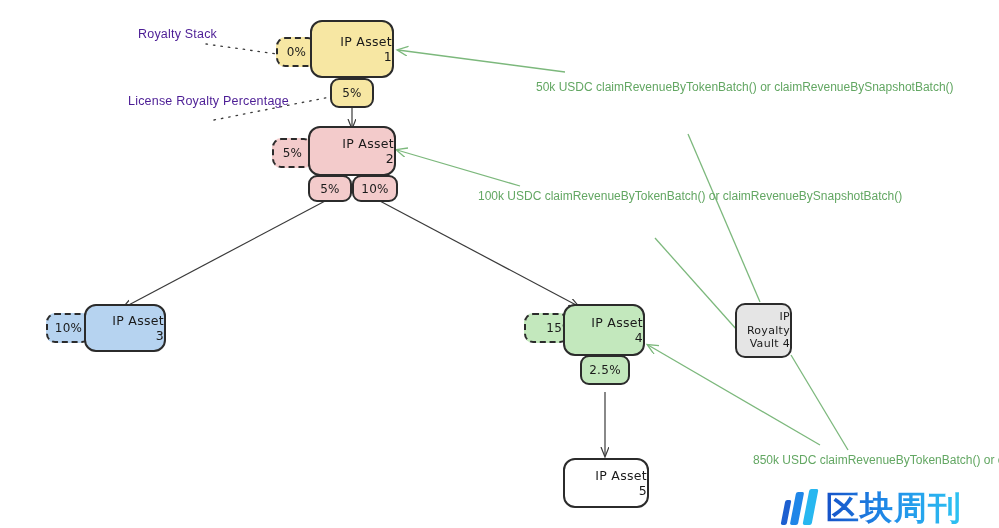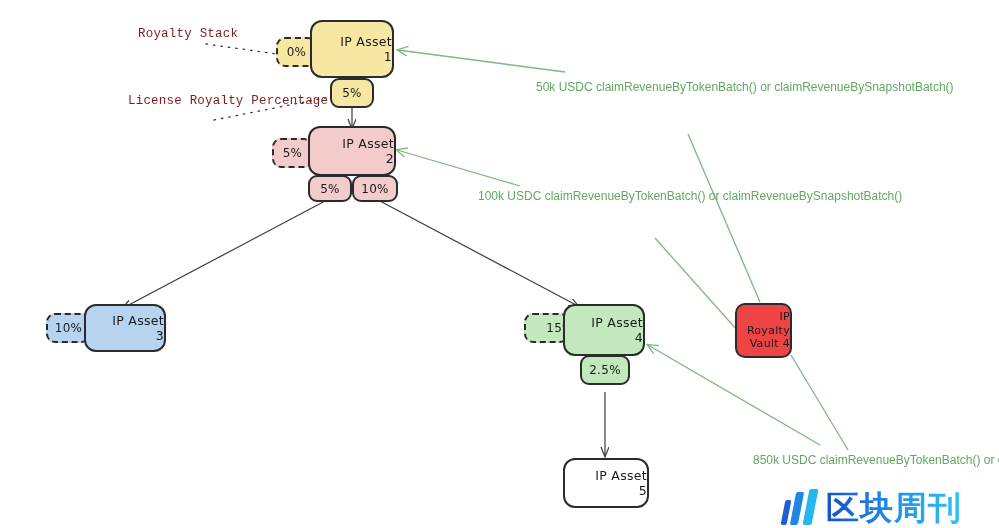--- a/index.html
+++ b/index.html
@@ -27,21 +27,21 @@
     line-height:1.22;
     text-align:center;
     letter-spacing:.3px;
   }
   .node .ln{display:block;white-space:nowrap;}
   .n-yellow{background:#f7e7a3;}
   .n-pink{background:#f3cbcb;}
   .n-blue{background:#b6d3f0;}
   .n-green{background:#c3e8bd;}
   .n-white{background:#ffffff;}
-  .n-vault{background:#ef4444;border-radius:10px;}
+  .n-vault{background:#e5e5e5;border-radius:10px;}
 
   
   .badge{
     position:absolute;
     box-sizing:border-box;
     border:2px solid #2b2b2b;
     border-radius:9px;
     display:flex;align-items:center;justify-content:center;
     font-family:"DejaVu Sans", sans-serif;
     font-size:12px;
@@ -50,23 +50,23 @@
   }
   .badge.dashed{border-style:dashed;}
   .b-yellow{background:#f7e7a3;}
   .b-pink{background:#f3cbcb;}
   .b-blue{background:#b6d3f0;}
   .b-green{background:#c3e8bd;}
 
   
   .sidelabel{
     position:absolute;
-    font-family:Liberation Mono, monospace;
+    font-family:Liberation Sans, sans-serif;
     font-size:12.5px;
-    color:#7f1d1d;
+    color:#4c1d95;
     line-height:1.35;
     text-align:center;
     white-space:nowrap;
     letter-spacing:.2px;
   }
 
   
   .annot{
     position:absolute;
     color:#63a763;

